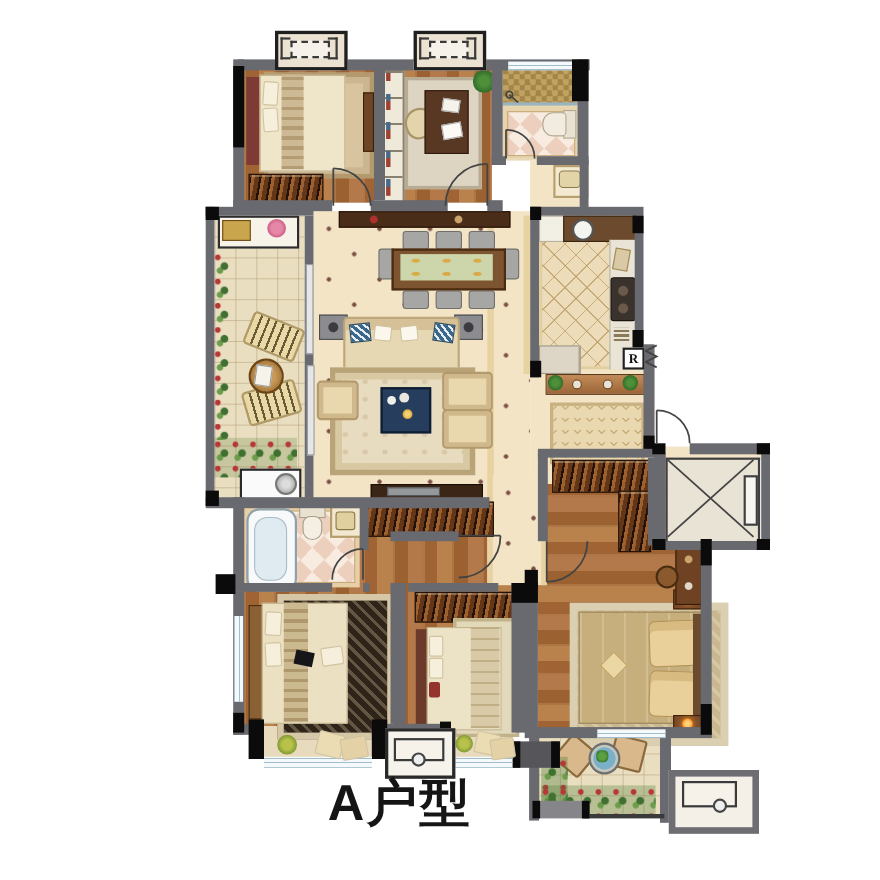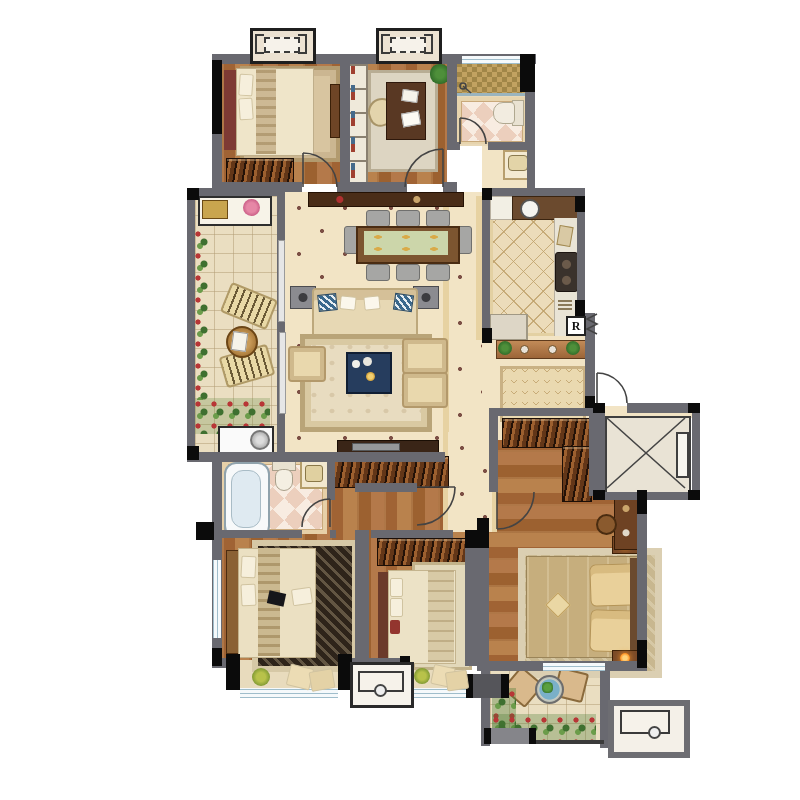--- a/index.html
+++ b/index.html
@@ -343,14 +343,15 @@
         <line x1="597" y1="403" x2="597" y2="373"></line>
       <line x1="607" y1="418" x2="685" y2="488"></line>
         <line x1="607" y1="488" x2="685" y2="418"></line>
       <polyline points="597,314 587,319 597,324 587,329 597,334"></polyline>
       <circle cx="463" cy="86" r="3"></circle>
         <line x1="463" y1="86" x2="471" y2="93"></line>
     </g>
   </svg>
 
   <div id="fridge">R</div>
+  <div id="title">A户型</div>
 
 </div>
 
 </body></html>

